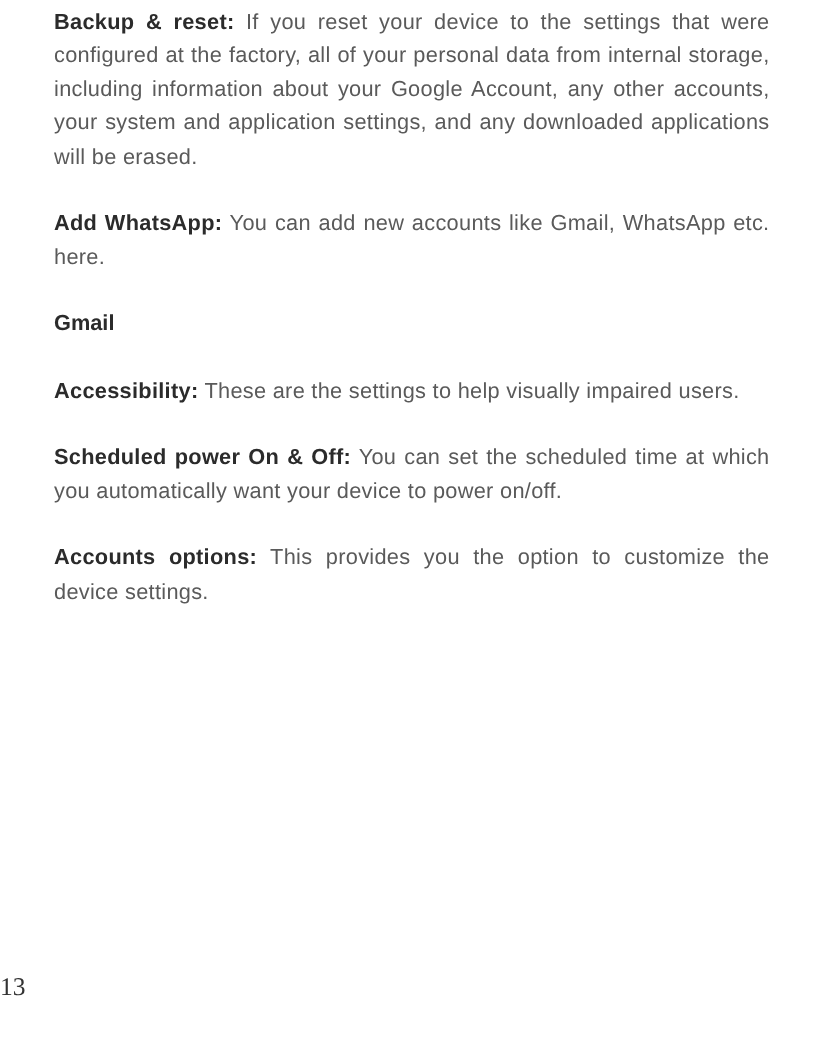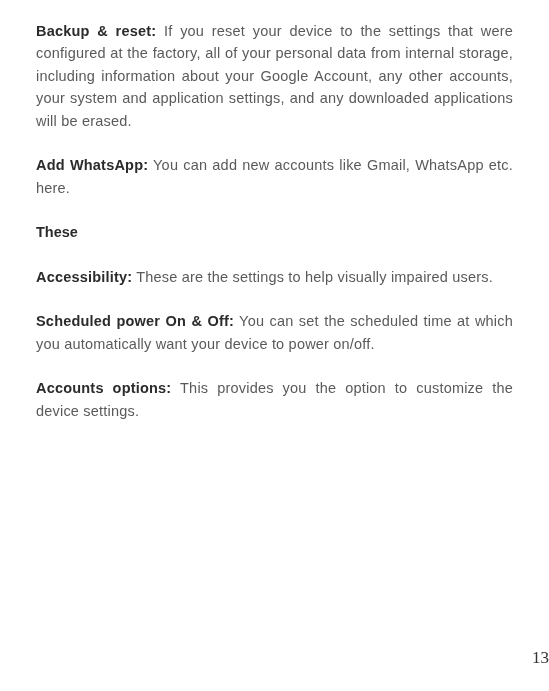--- a/index.html
+++ b/index.html
@@ -6,21 +6,21 @@
       margin: 0;
       padding: 0;
       font-family: Arial, Helvetica, sans-serif;
       background: #fff;
       width: 549px;
     }
     .page {
       box-sizing: border-box;
       width: 549px;
       height: 691px;
-      padding: 20px 36px 24px 36px;
+      padding: 4px 36px 24px 36px;
       position: relative;
       color: #5a5a5a;
       font-size: 14.5px;
       line-height: 1.55;
     }
     .para {
       margin-bottom: 22px;
       text-align: justify;
       letter-spacing: 0.2px;
     }
@@ -32,40 +32,40 @@
       font-weight: bold;
       color: #2b2b2b;
       margin-bottom: 22px;
       font-size: 14.5px;
     }
     .page-number {
       position: absolute;
       bottom: 20px;
       left: 0;
       width: 100%;
-      text-align: right;
+      text-align: left;
       font-family: "Times New Roman", Times, serif;
       font-size: 17px;
       color: #333;
     }
   </style>
 </head>
 <body>
 
 <div class="page">
 
   <div class="para">
     <span class="label">Backup &amp; reset:</span><span> If you reset your device to the settings that were configured at the factory, all of your personal data from internal storage, including information about your Google Account, any other accounts, your system and application settings, and any downloaded applications will be erased.</span>
   </div>
 
   <div class="para">
     <span class="label">Add WhatsApp:</span><span> You can add new accounts like Gmail, WhatsApp etc. here.</span>
   </div>
 
-  <div class="section-title">These</div>
+  <div class="section-title">Gmail</div>
 
 
   <div class="para">
     <span class="label">Accessibility:</span><span> These are the settings to help visually impaired users.</span>
   </div>
 
   <div class="para">
     <span class="label">Scheduled power On &amp; Off:</span><span> You can set the scheduled time at which you automatically want your device to power on/off.</span>
   </div>
 

